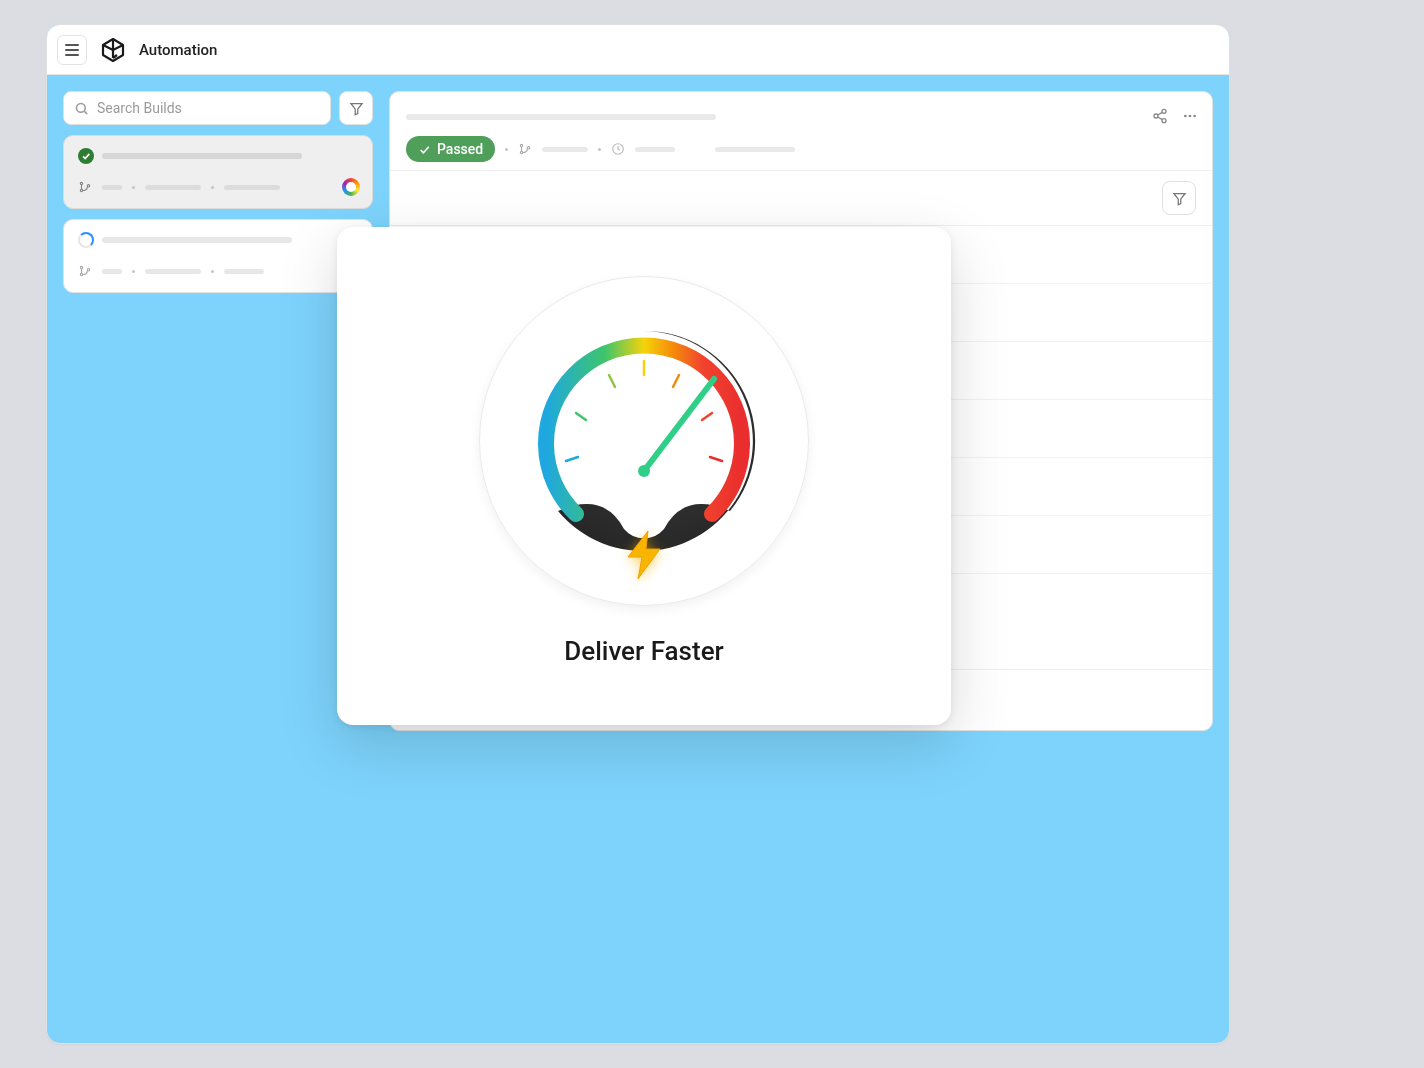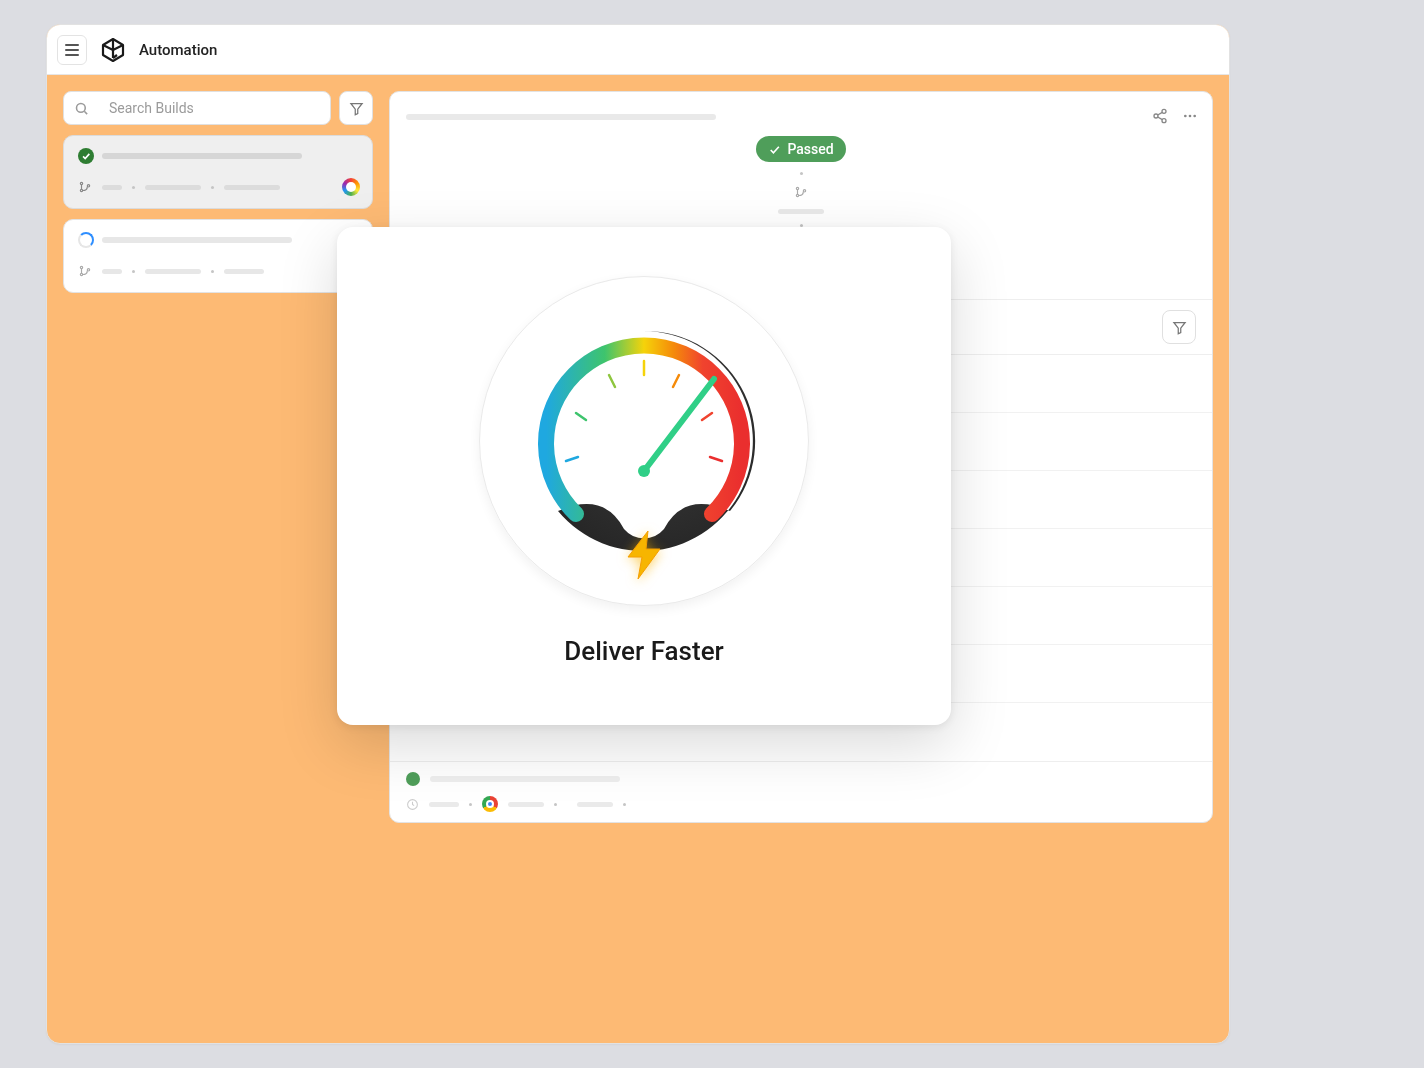--- a/index.html
+++ b/index.html
@@ -11,21 +11,21 @@
     height: 1068px;
     overflow: hidden;
     position: relative;
   }
   .window {
     position: absolute;
     left: 46px;
     top: 24px;
     width: 1184px;
     height: 1020px;
-    background: #fdba74;
+    background: #7dd3fc;
     border: 1px solid #e2e2e2;
     border-radius: 14px;
     overflow: hidden;
     box-shadow: 0 1px 2px rgba(0,0,0,0.04);
   }
   
   .header {
     height: 50px;
     background: #ffffff;
     border-bottom: 1px solid #e6e6e6;
@@ -93,21 +93,21 @@
   }
   .search {
     flex: 1;
     height: 34px;
     border: 1px solid #e0e0e0;
     background: #fff;
     border-radius: 8px;
     display: flex;
     align-items: center;
     padding: 8px 10px;
-    gap: 20px;
+    gap: 8px;
   }
   .search-text {
     color: #9b9b9b;
     font-size: 14px;
   }
   .icon-btn {
     width: 34px;
     height: 34px;
     border: 1px solid #e0e0e0;
     background: #fff;
@@ -218,21 +218,20 @@
     width: 310px;
     height: 6px;
     background: #e9e9e9;
     border-radius: 3px;
   }
   .status-row {
     display: flex;
     align-items: center;
     gap: 10px;
     margin-top: 16px;
-    flex-direction: column;
   }
   .badge {
     background: #4f9e5a;
     color: #fff;
     border-radius: 14px;
     height: 26px;
     padding: 0 12px;
     display: flex;
     align-items: center;
     gap: 6px;

